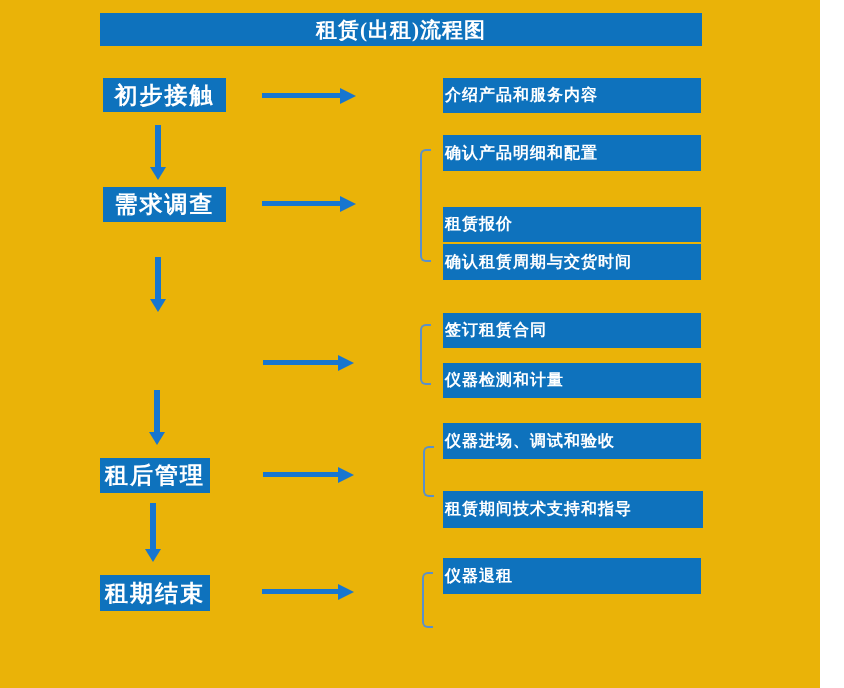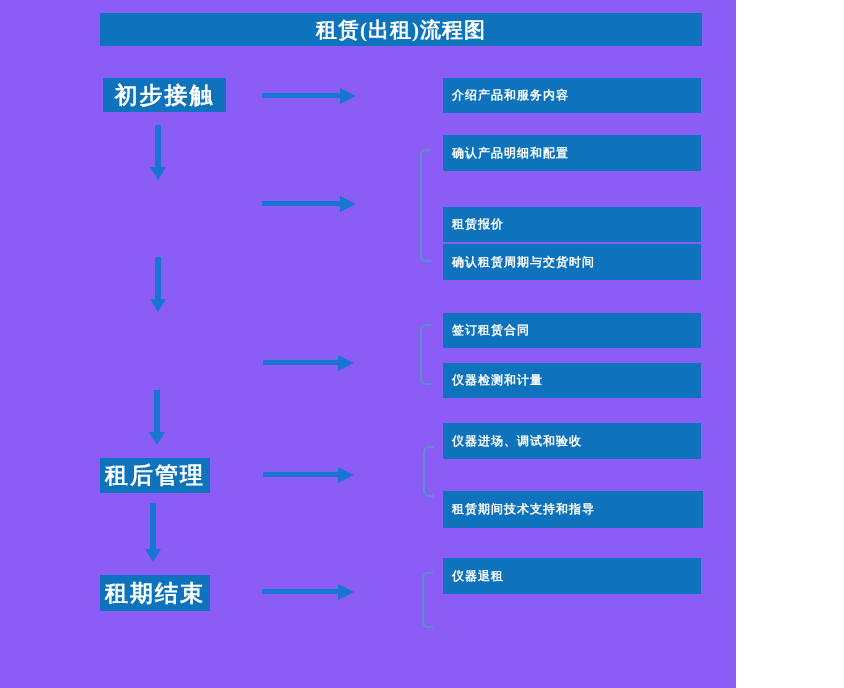--- a/index.html
+++ b/index.html
@@ -4,23 +4,23 @@
 <style>
   :root {
     --box: #0e72bd;
     --arrow: #1776d0;
     --bracket: #5b90ca;
     --text: #ffffff;
   }
   html, body { margin: 0; padding: 0; background: #ffffff; }
   .canvas {
     position: relative;
-    width: 736px;
+    width: 820px;
     height: 688px;
-    background: #8b5cf6;
+    background: #eab308;
     font-family: "Liberation Serif", serif;
     font-weight: bold;
     overflow: hidden;
   }
   .titlebar {
     position: absolute;
     left: 100px; top: 13px; width: 602px; height: 33px;
     background: var(--box);
     color: var(--text);
     display: flex; align-items: center; justify-content: center;
@@ -35,22 +35,22 @@
     align-items: center;
     box-sizing: border-box;
   }
   .stage {
     justify-content: center;
     font-size: 23px;
     letter-spacing: 2px;
   }
   .detail {
     justify-content: flex-start;
-    padding-left: 9px;
-    font-size: 12px;
+    padding-left: 2px;
+    font-size: 16px;
     letter-spacing: 1px;
   }
   .harrow {
     position: absolute;
     height: 5px;
     background: var(--arrow);
   }
   .harrow::after {
     content: "";
     position: absolute;
@@ -89,20 +89,21 @@
 </head>
 <body>
 
 <div class="canvas">
 
   <div class="titlebar">
     <span>租赁(出租)流程图</span>
   </div>
 
   <div class="box stage" style="left:103px; top:78px; width:123px; height:34px;">初步接触</div>
+  <div class="box stage" style="left:103px; top:187px; width:123px; height:35px;">需求调查</div>
   <div class="box stage" style="left:100px; top:458px; width:110px; height:35px;">租后管理</div>
   <div class="box stage" style="left:100px; top:575px; width:110px; height:36px;font-family:Liberation Serif, serif;">租期结束</div>
 
   <div class="box detail" style="left:443px; top:78px; width:258px; height:35px;">介绍产品和服务内容</div>
 
   <div class="box detail" style="left:443px; top:135px; width:258px; height:36px;">确认产品明细和配置</div>
   <div class="box detail" style="left:443px; top:187px; width:258px; height:35px;margin-top:20px;">租赁报价</div>
   <div class="box detail" style="left:443px; top:244px; width:258px; height:36px;">确认租赁周期与交货时间</div>
 
   <div class="box detail" style="left:443px; top:313px; width:258px; height:35px;">签订租赁合同</div>

